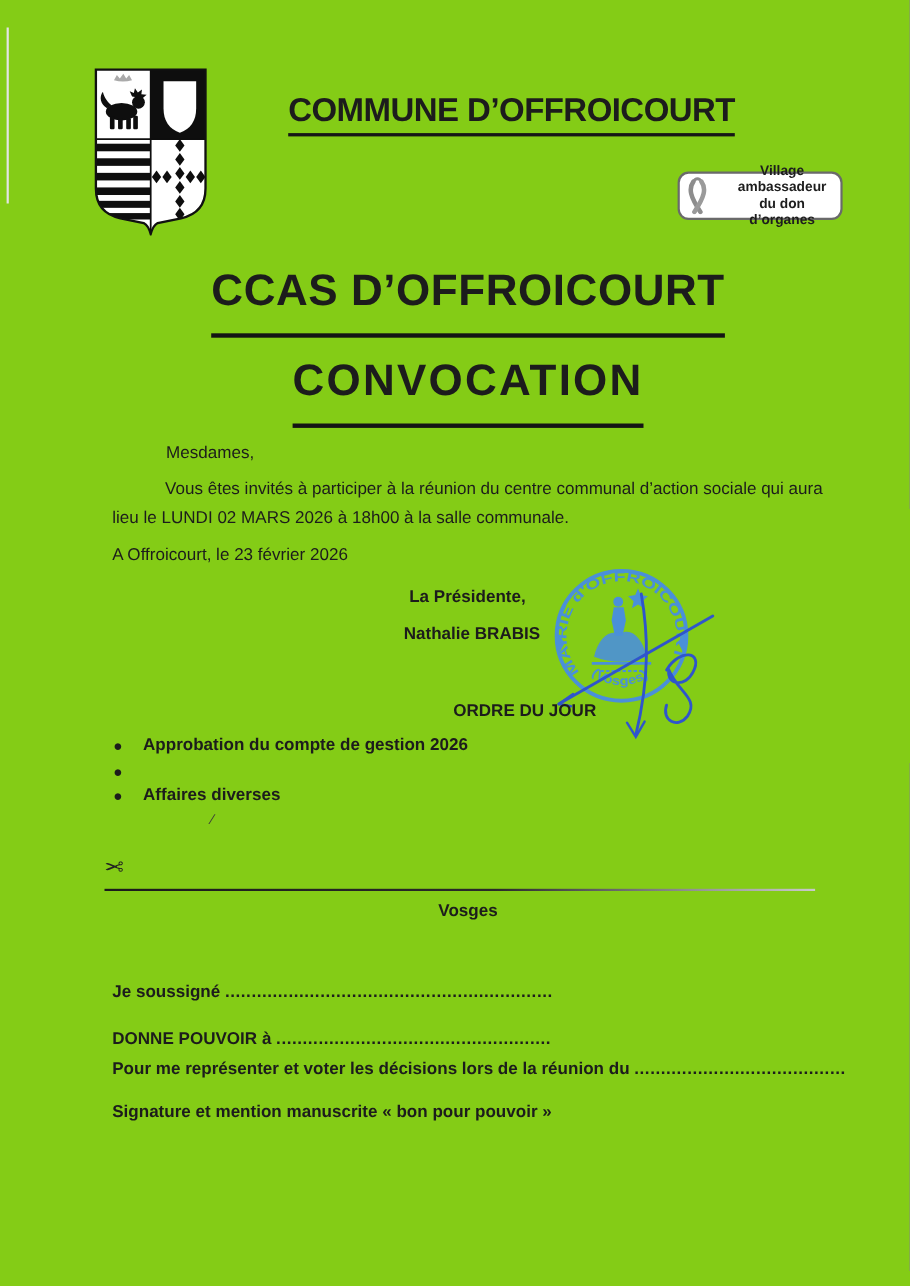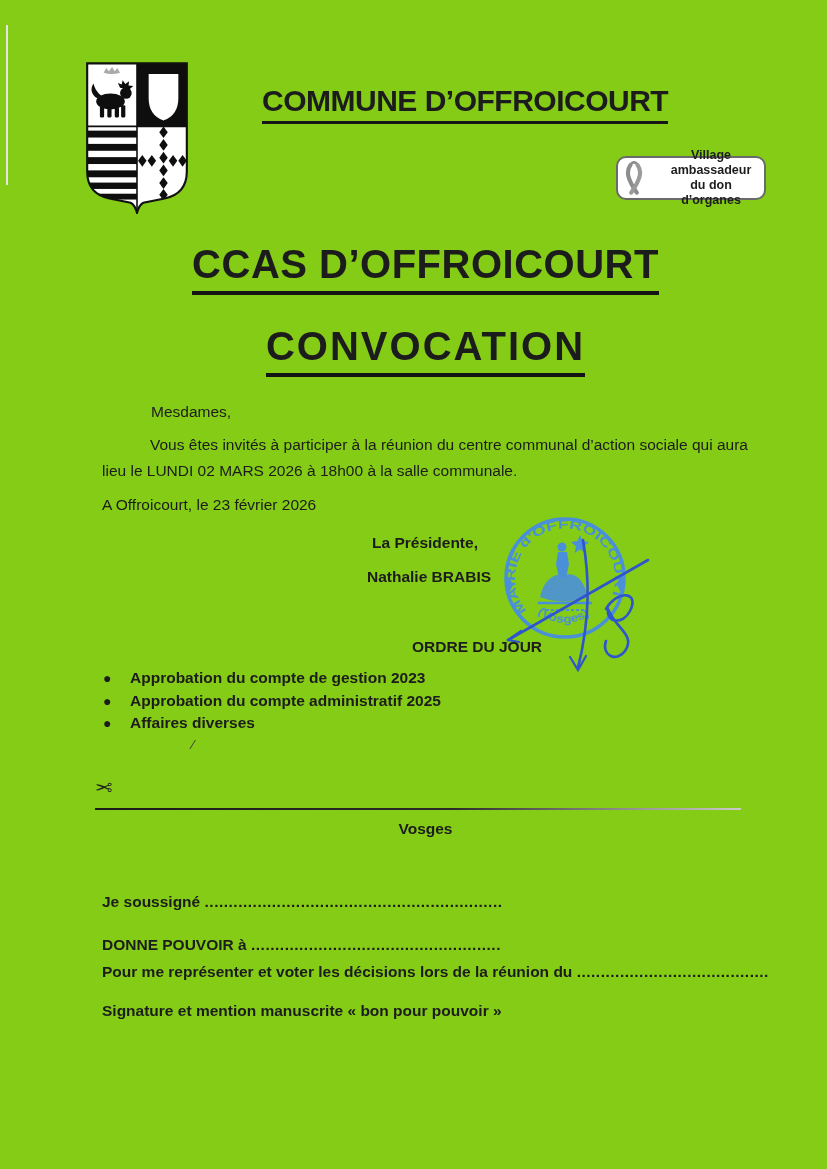--- a/index.html
+++ b/index.html
@@ -30,21 +30,21 @@
     background:#fff;
   }
   .badge-text{font-size:12.5px;font-weight:600;line-height:15px;color:#1d1d1d;text-align:center;flex:1;}
 
   
   .title-band{left:24px;width:803px;text-align:center;}
   .band-main{top:242px;}
   .band-sub{top:324px;}
   .big-title{
     display:inline-block;font-size:40px;font-weight:bold;letter-spacing:.5px;
-    border-bottom:4px solid #141414;padding-bottom:4px;white-space:nowrap;
+    border-bottom:4px solid #141414;padding-bottom:16px;white-space:nowrap;
   }
 
   
   .salutation{left:151px;top:403px;font-size:15.5px;}
   .paragraph{left:102px;top:432px;width:648px;font-size:15.5px;line-height:25.5px;text-indent:48px;text-align:left;}
   .dateline{left:102px;top:496px;font-size:15.5px;}
   .signer-role{left:372px;top:534px;font-size:15.5px;font-weight:bold;}
   .signer-name{left:367px;top:568px;font-size:15.5px;font-weight:bold;}
   .agenda-title{left:367px;top:638px;font-size:15.5px;font-weight:bold;margin-left:45px;}
 
@@ -184,25 +184,24 @@
       <path d="M123,35 C129,70 131,110 118,163"></path>
       <path d="M110,152 l8,13 8,-14" stroke-width="2.2"></path>
       <path d="M146,104 C158,84 180,87 170,106 C163,120 146,118 148,104 C156,124 176,130 165,146 C156,158 141,150 146,136"></path>
     </g>
   </svg>
 
   <div class="abs agenda-title">ORDRE DU JOUR</div>
   <div class="abs agenda">
     <div class="agenda-row">
       <span class="bullet">●</span>
-      <span>Approbation du compte de gestion 2023</span>
+      <span>Approbation du compte de gestion 2026</span>
     </div>
     <div class="agenda-row">
       <span class="bullet">●</span>
-      <span>Approbation du compte administratif 2025</span>
     </div>
     <div class="agenda-row">
       <span class="bullet">●</span>
       <span>Affaires diverses</span>
     </div>
   </div>
   <div class="abs stray">⁄</div>
 
   <div class="abs scissors">
     <span>✂</span>

